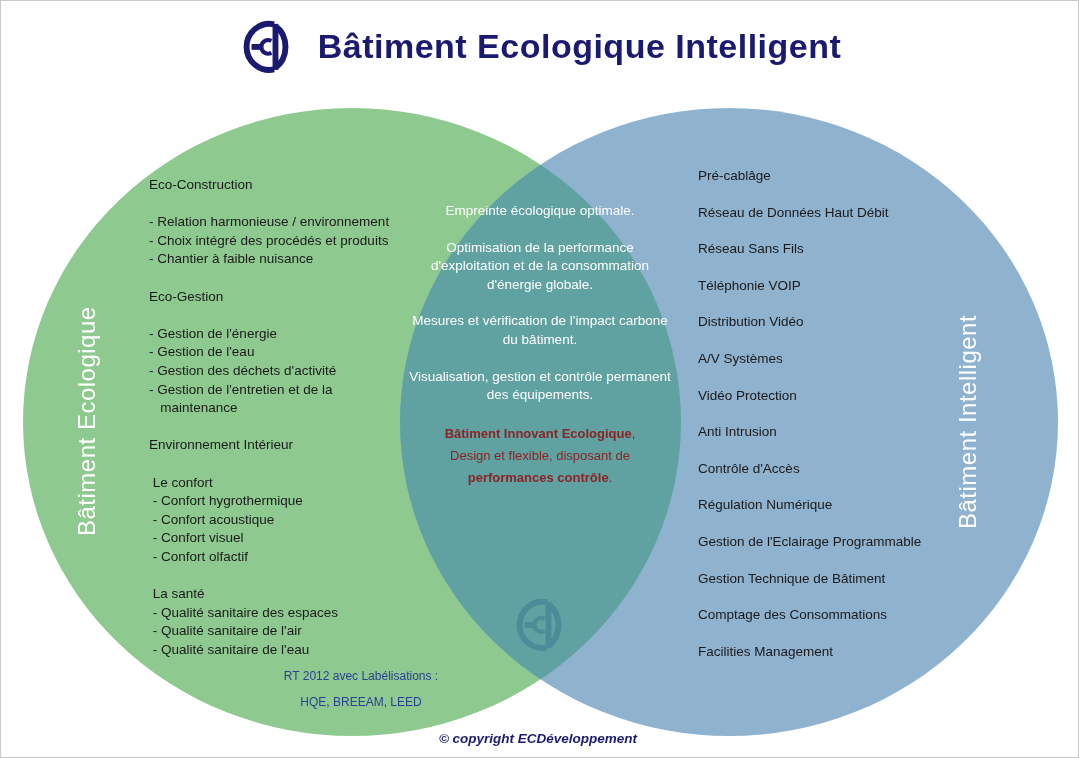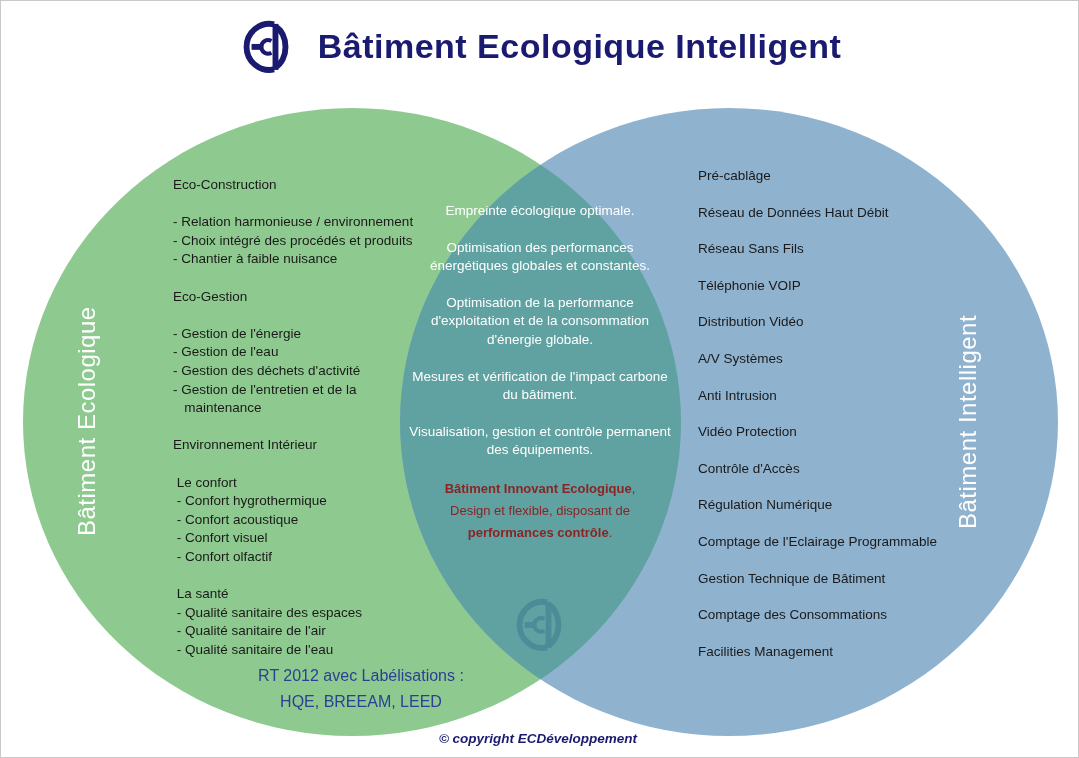--- a/index.html
+++ b/index.html
@@ -10,26 +10,26 @@
   }
   .venn-svg{position:absolute;left:0;top:0;}
   .header{
     position:absolute;left:0;top:16px;width:100%;
     display:flex;align-items:center;justify-content:center;gap:24px;
   }
   .page-title{
     font-size:34px;font-weight:bold;letter-spacing:.5px;
   }
   .left-text{
-    position:absolute;left:172px;top:175px;width:300px;
+    position:absolute;left:148px;top:175px;width:300px;
     font-size:13.5px;line-height:18.6px;white-space:pre-wrap;
   }
   .rt-label{
     position:absolute;left:175px;top:662px;width:370px;
-    text-align:center;font-size:16px;line-height:26px;white-space:pre-wrap;
+    text-align:center;font-size:12px;line-height:26px;white-space:pre-wrap;
   }
   .right-list{
     position:absolute;left:697px;top:166px;width:280px;
   }
   .r-item{font-size:13.5px;line-height:18.6px;margin-bottom:18px;}
   .center-text{
     position:absolute;left:407px;top:201px;width:264px;
     text-align:center;color:#ffffff;font-size:13.5px;line-height:18.6px;
   }
   .c-para{margin-bottom:18px;}
@@ -114,34 +114,33 @@
   <div class="rt-label" style="color: rgb(43, 63, 148);">RT 2012 avec Labélisations :
 HQE, BREEAM, LEED</div>
 
   <div class="right-list" style="color: rgb(26, 26, 26);">
       <div class="r-item">Pré-cablâge</div>
       <div class="r-item">Réseau de Données Haut Débit</div>
       <div class="r-item">Réseau Sans Fils</div>
       <div class="r-item">Téléphonie VOIP</div>
       <div class="r-item">Distribution Vidéo</div>
       <div class="r-item">A/V Systèmes</div>
+      <div class="r-item">Vidéo Protection</div>
       <div class="r-item">Anti Intrusion</div>
-      <div class="r-item">Vidéo Protection</div>
       <div class="r-item">Contrôle d'Accès</div>
       <div class="r-item">Régulation Numérique</div>
-      <div class="r-item">Comptage de l'Eclairage Programmable</div>
+      <div class="r-item">Gestion de l'Eclairage Programmable</div>
       <div class="r-item">Gestion Technique de Bâtiment</div>
       <div class="r-item">Comptage des Consommations</div>
       <div class="r-item">Facilities Management</div>
     </div>
 
   <div class="center-text">
     <div>
         <div class="c-para">Empreinte écologique optimale.</div>
-        <div class="c-para">Optimisation des performances énergétiques globales et constantes.</div>
         <div class="c-para">Optimisation de la performance d'exploitation et de la consommation d'énergie globale.</div>
         <div class="c-para">Mesures et vérification de l'impact carbone du bâtiment.</div>
         <div class="c-para">Visualisation, gestion et contrôle permanent des équipements.</div>
       </div>
     <div class="c-highlight" style="color: rgb(139, 36, 36);">
       <span class="b">Bâtiment Innovant Ecologique</span><span>,</span><br>
       <span>Design et flexible, disposant de</span><br>
       <span class="b">performances contrôle</span><span>.</span>
     </div>
   </div>

